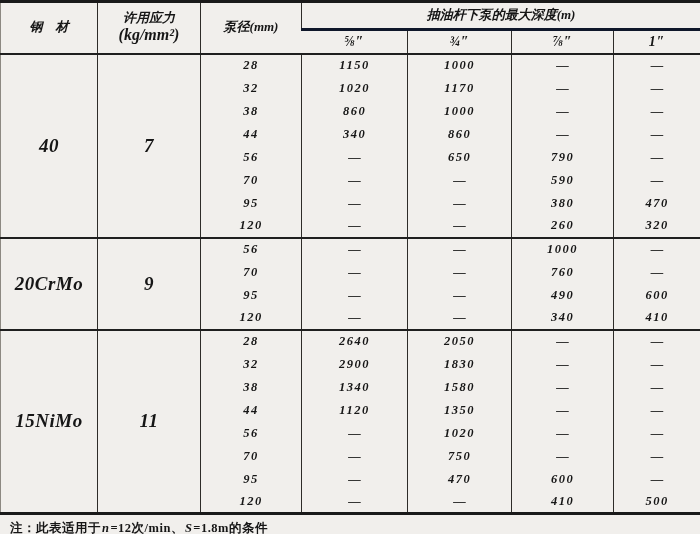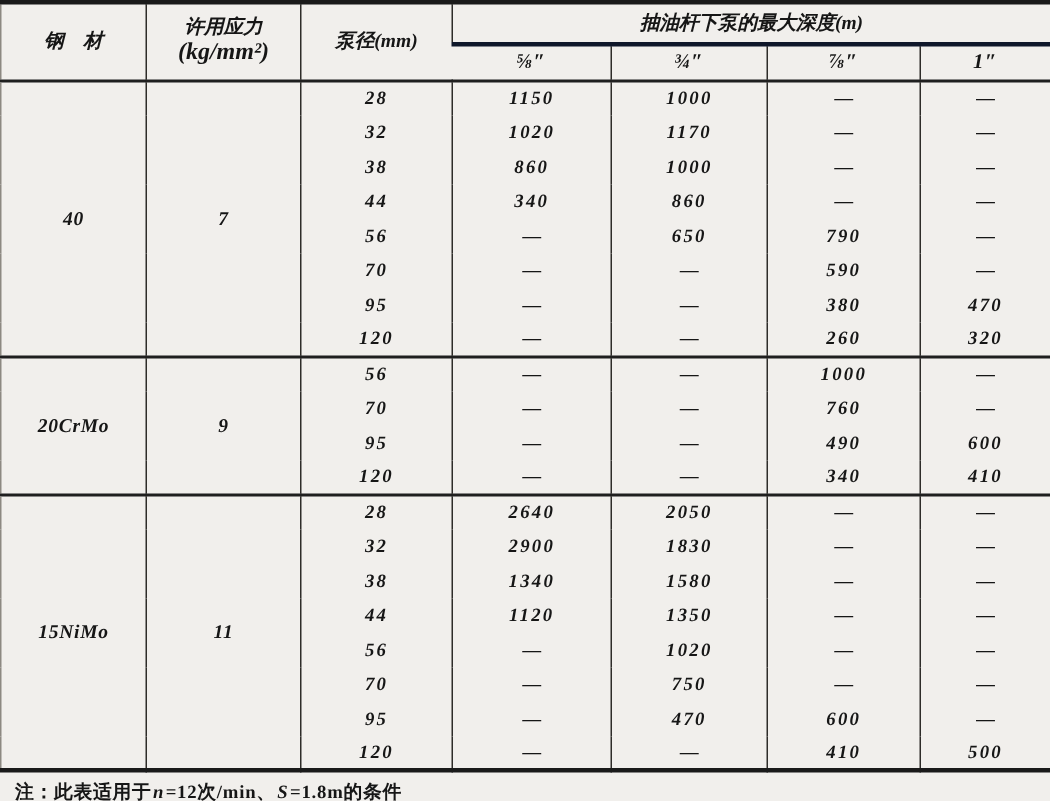--- a/index.html
+++ b/index.html
@@ -33,21 +33,21 @@
   thead{border-bottom:2px solid #1f1f1f;}
   thead tr.h1{height:28px;}
   thead tr.h2{height:24px;}
   th{font-size:13px;line-height:1.15;}
   th.depthgroup{border-bottom:3px solid #0f172a;}
   th.stress .unit{font-size:16px;}
   th.size{font-size:14px;letter-spacing:1px;}
   tbody{border-top:2px solid #1f1f1f;}
   tbody tr{height:23px;}
   td{font-size:12.5px;letter-spacing:1.5px;}
-  td.steel,td.stress{font-size:13px;letter-spacing:0.5px;}
+  td.steel,td.stress{font-size:19px;letter-spacing:0.5px;}
   td.dash{font-weight:700;letter-spacing:0;}
   .note{
     margin-top:5px;
     padding-left:10px;
     font-size:12.5px;
     font-weight:700;
     letter-spacing:0.5px;
   }
   .note .var{font-style:italic;font-family:"Liberation Serif","DejaVu Serif",serif;padding:0 1px;}
 </style>

